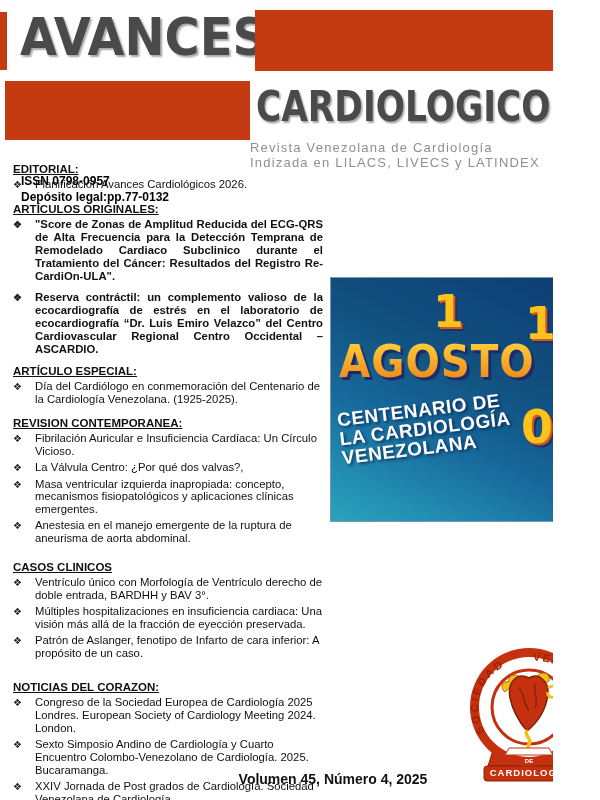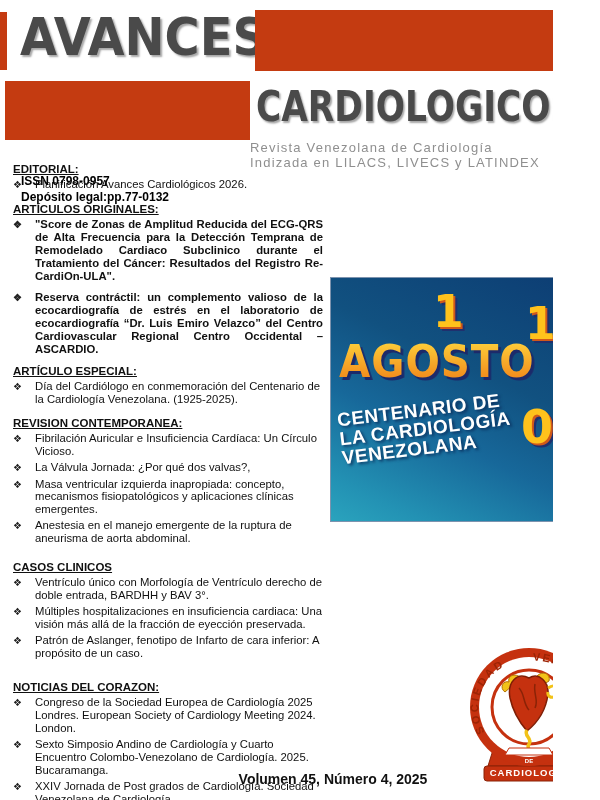--- a/index.html
+++ b/index.html
@@ -123,21 +123,21 @@
 
     <div class="sec" id="sec-3">
       <div class="sec-head">REVISION CONTEMPORANEA:</div>
       <ul class="items">
         <li>
           <span class="bullet">❖</span>
           <span class="item-text">Fibrilación Auricular e Insuficiencia Cardíaca: Un Círculo Vicioso.</span>
           </li>
         <li>
           <span class="bullet">❖</span>
-          <span class="item-text">La Válvula Jornada: ¿Por qué dos valvas?,</span>
+          <span class="item-text">La Válvula Centro: ¿Por qué dos valvas?,</span>
           </li>
         <li>
           <span class="bullet">❖</span>
           <span class="item-text">Masa ventricular izquierda inapropiada: concepto, mecanismos fisiopatológicos y aplicaciones clínicas emergentes.</span>
           </li>
         <li>
           <span class="bullet">❖</span>
           <span class="item-text">Anestesia en el manejo emergente de la ruptura de aneurisma de aorta abdominal.</span>
           </li>
       </ul>

